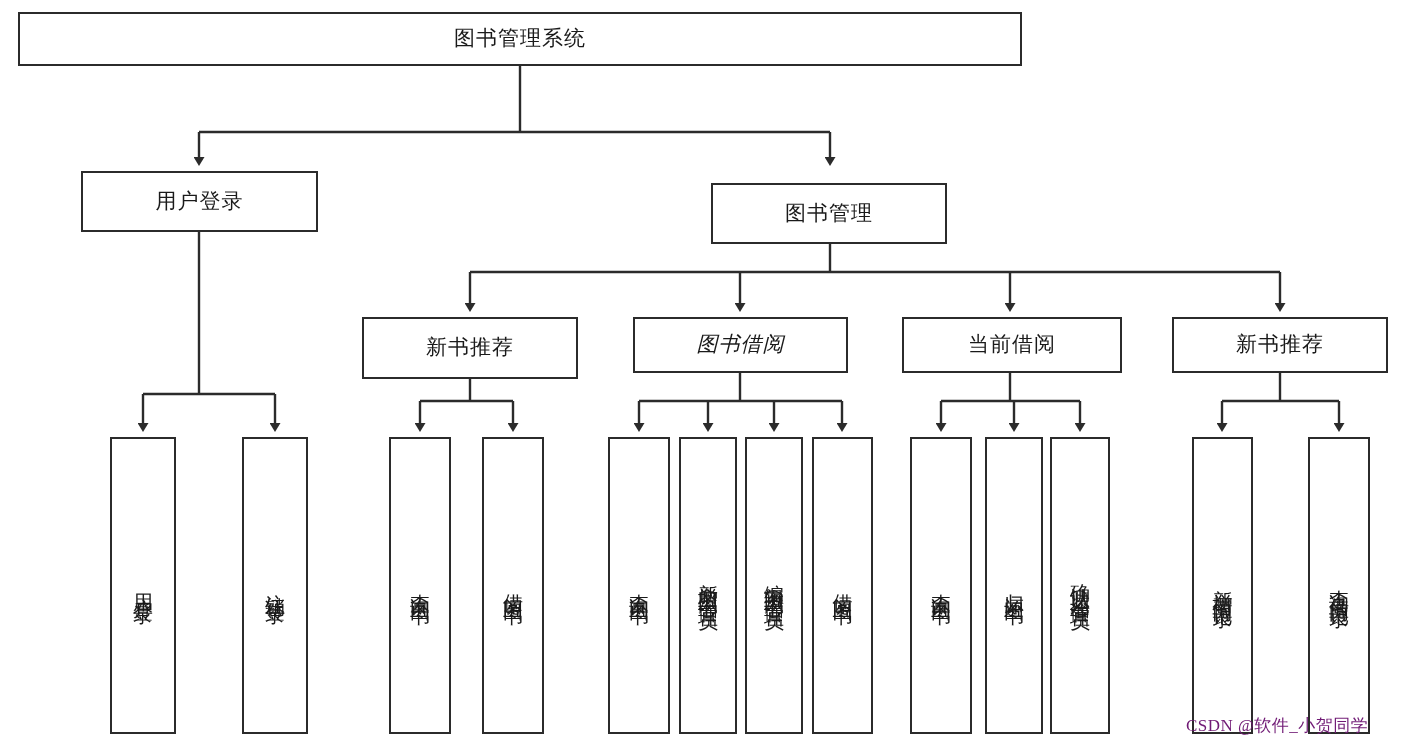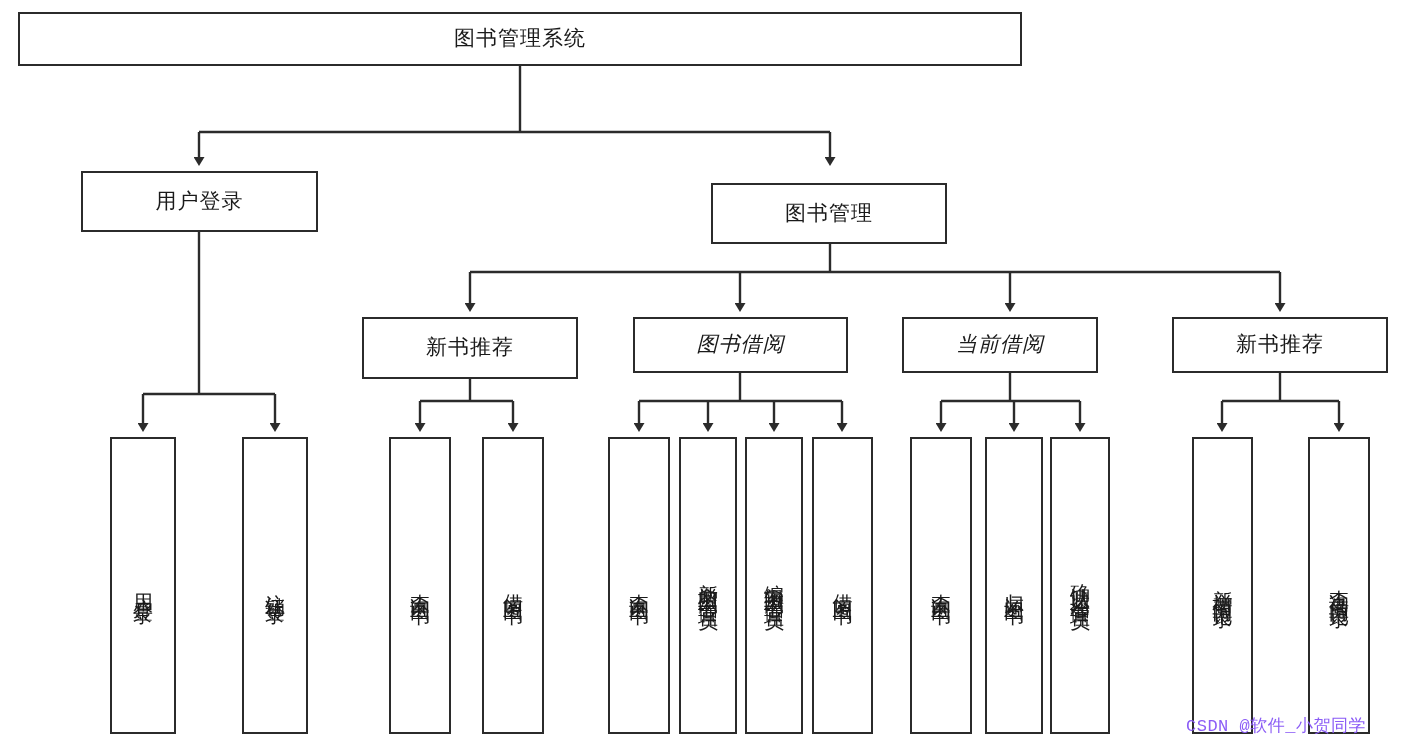--- a/index.html
+++ b/index.html
@@ -56,24 +56,24 @@
   .node.vert .vlabel {
     writing-mode: vertical-rl;
     text-orientation: upright;
     white-space: nowrap;
   }
   .watermark {
     position: absolute;
     left: 1186px;
     top: 714px;
     font-size: 17px;
-    color: #8b5cf6;
+    color: #701a75;
     white-space: nowrap;
     letter-spacing: 0.5px;
-    font-family: Liberation Mono, monospace;
+    font-family: Liberation Serif, serif;
   }
 </style>
 </head>
 <body>
 
 <div id="stage">
 
   <svg id="edges" viewBox="0 0 1405 747" xmlns="http://www.w3.org/2000/svg">
     <defs>
       <marker id="arrow" markerWidth="9" markerHeight="11" refX="1" refY="5.5" orient="auto" markerUnits="userSpaceOnUse">
@@ -134,21 +134,21 @@
   <div class="node horiz" style="left:711px; top:171px; width:236px; height:61px;margin-top:12px;">
     <span>图书管理</span>
   </div>
 
   <div class="node horiz" style="left:362px; top:317px; width:216px; height:62px;">
     <span>新书推荐</span>
   </div>
   <div class="node horiz" style="left:633px; top:317px; width:215px; height:56px;font-style:italic;">
     <span>图书借阅</span>
   </div>
-  <div class="node horiz" style="left:902px; top:317px; width:196px; height:56px;font-style:italic;">
+  <div class="node horiz" style="left:902px; top:317px; width:220px; height:56px;">
     <span>当前借阅</span>
   </div>
   <div class="node horiz" style="left:1172px; top:317px; width:216px; height:56px;">
     <span>新书推荐</span>
   </div>
 
   <div class="node vert" style="left:110px; top:437px; width:66px; height:297px;">
     <span class="vlabel">用户登录</span>
   </div>
   <div class="node vert" style="left:242px; top:437px; width:66px; height:297px;">

